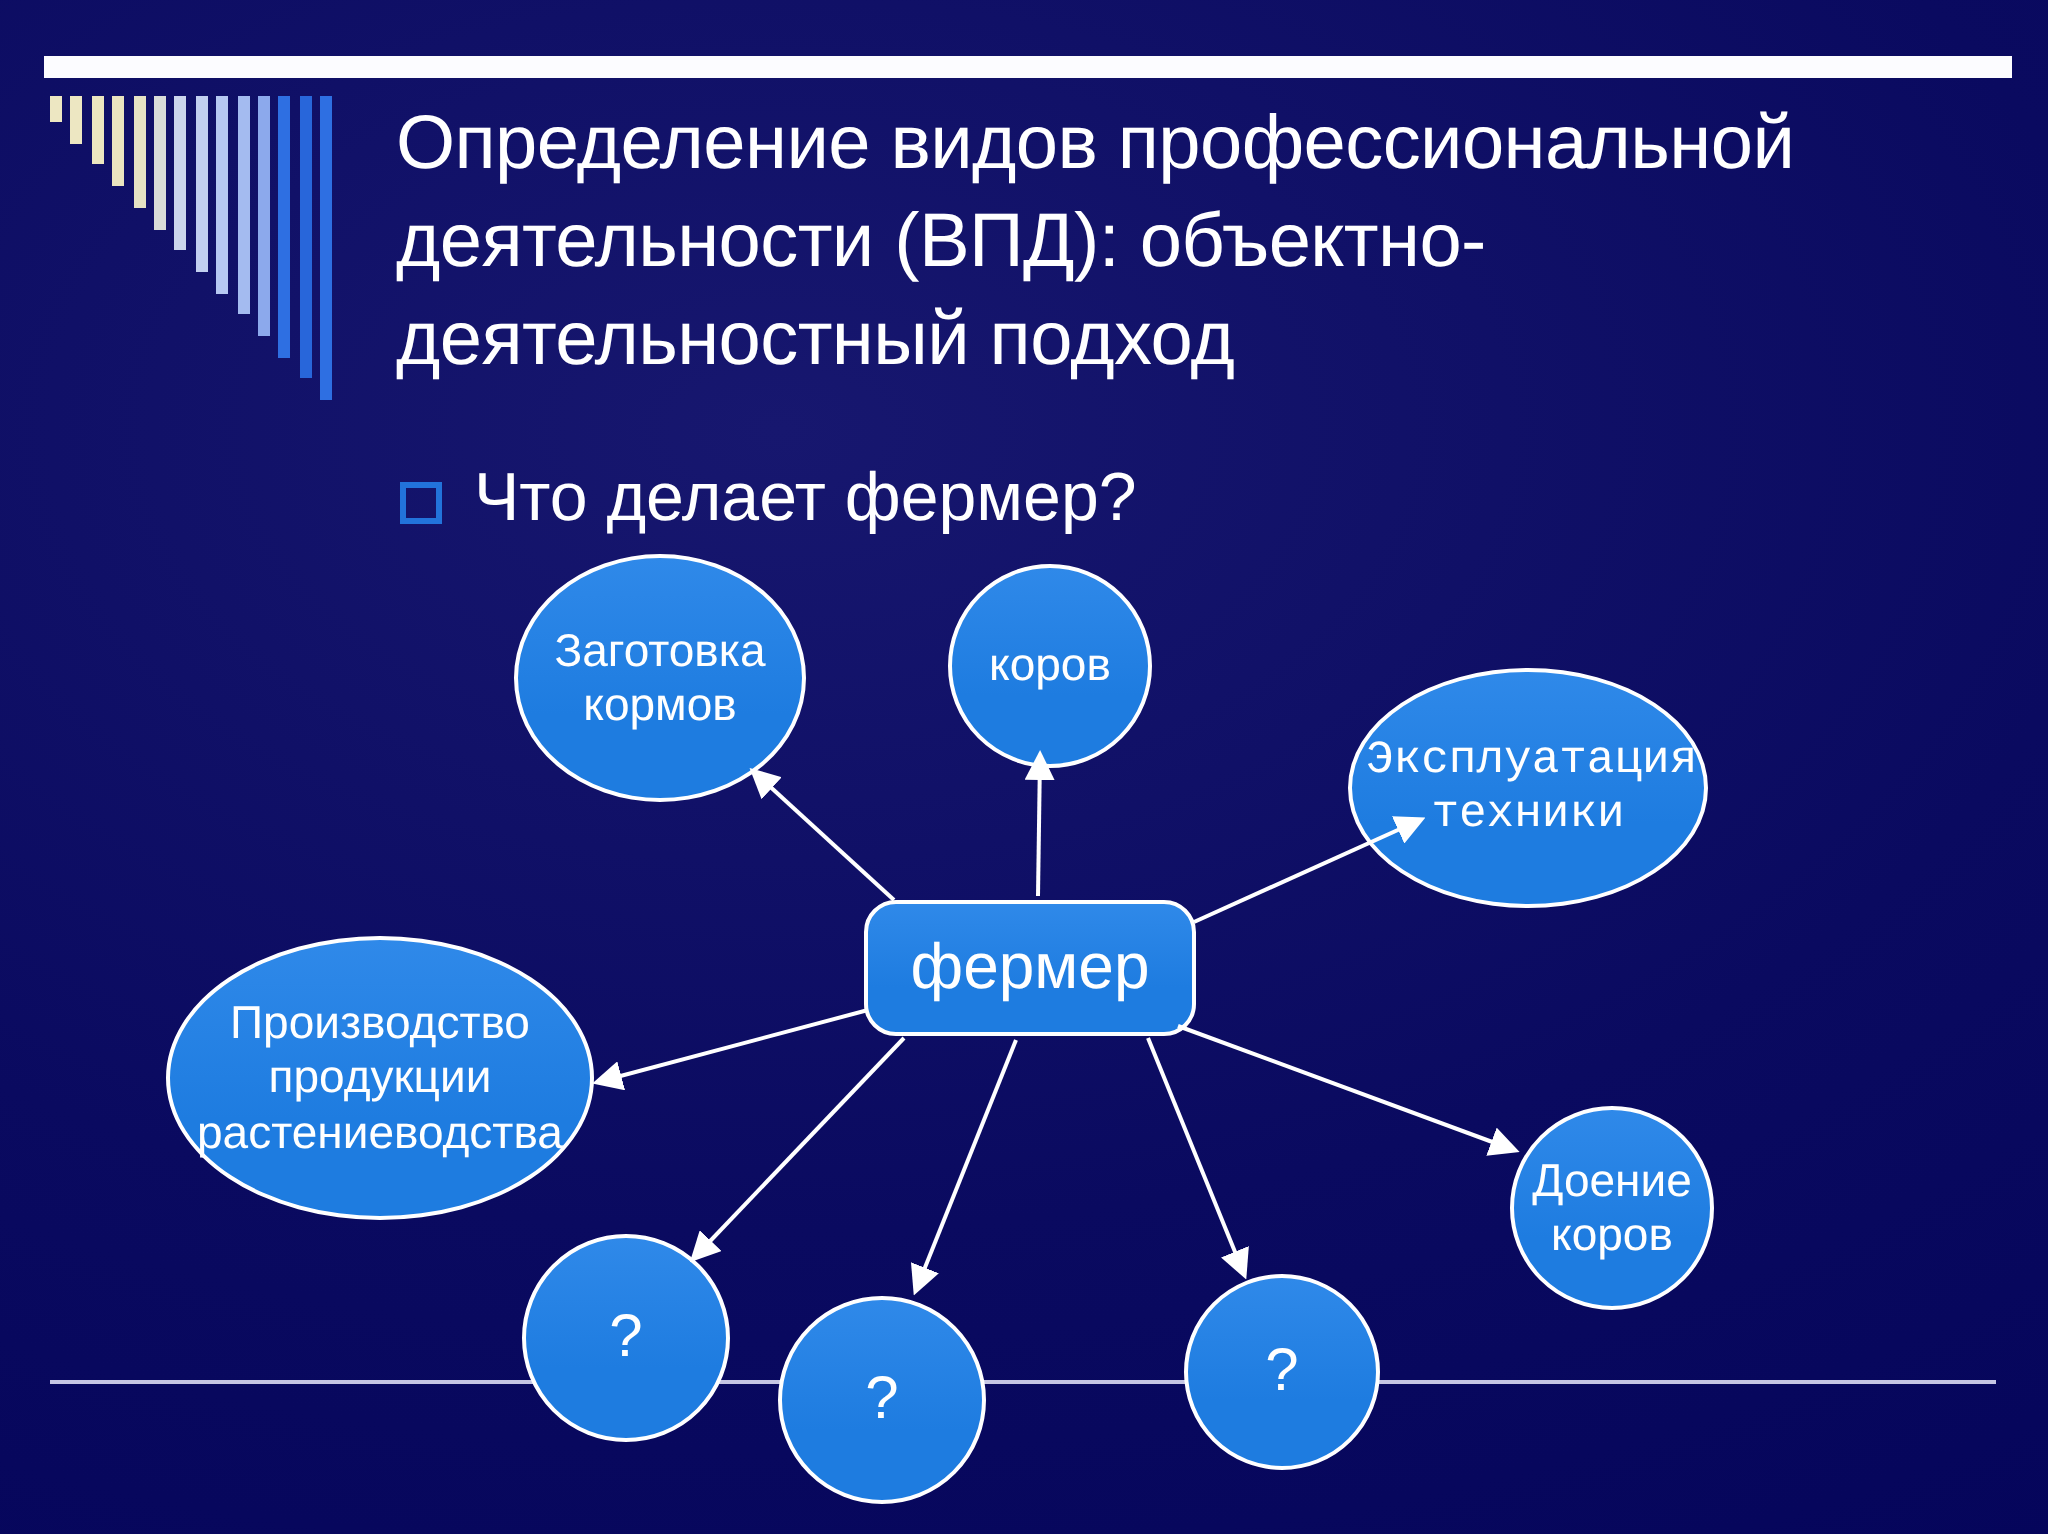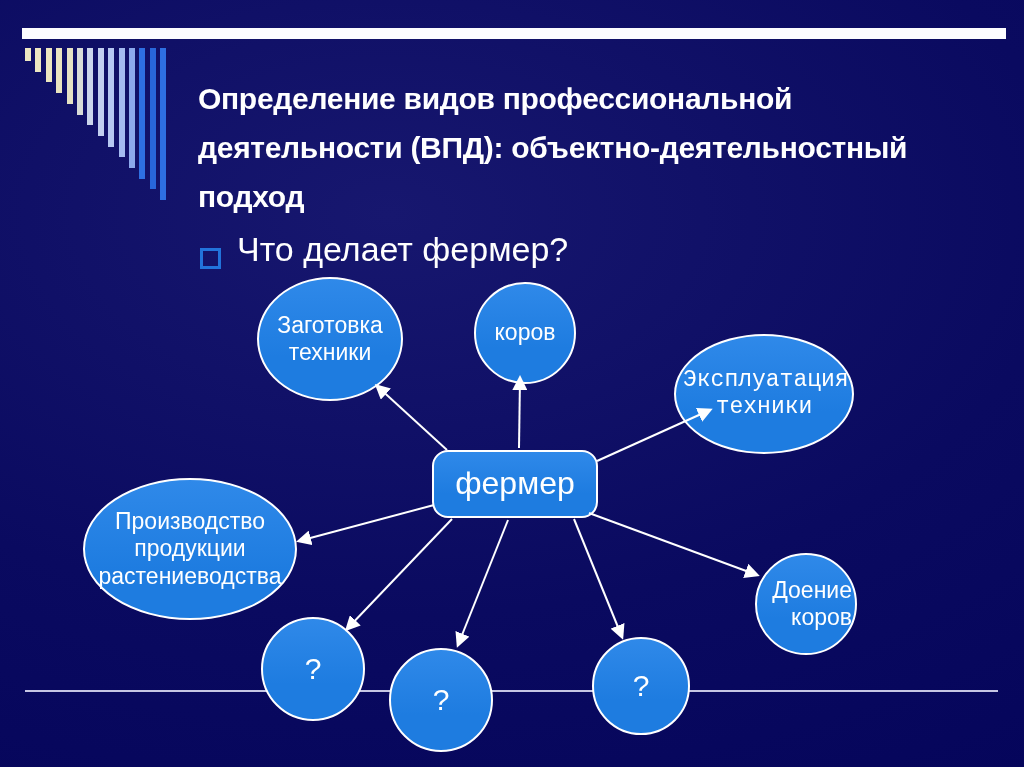--- a/index.html
+++ b/index.html
@@ -10,43 +10,43 @@
   html,body{width:1024px;height:767px;overflow:hidden;}
   body{
     font-family:"Liberation Sans",sans-serif;
     background:radial-gradient(ellipse 120% 95% at 38% 28%, #17176F 0%, var(--bg) 55%, #04045A 100%);
     position:relative;color:var(--text);
   }
   .top-bar{position:absolute;left:22px;top:28px;width:984px;height:11px;background:var(--bar);}
   .stripes{position:absolute;left:0;top:0;width:200px;height:230px;}
   .stripes div{position:absolute;top:48px;width:6px;}
   .title{
-    position:absolute;left:198px;top:74px;width:748px;
-    font-size:30px;line-height:49px;font-weight:bold;color:var(--text);
+    position:absolute;left:198px;top:48px;width:748px;
+    font-size:38px;line-height:49px;font-weight:normal;color:var(--text);
     letter-spacing:-0.3px;
   }
-  .bullet-row{position:absolute;left:200px;top:230px;display:flex;align-items:flex-end;}
+  .bullet-row{position:absolute;left:200px;top:230px;display:flex;align-items:center;}
   .bullet-sq{width:21px;height:21px;border:3px solid var(--bullet);margin-right:16px;flex:none;margin-top:4px;}
   .bullet-text{font-size:34px;color:var(--text);white-space:nowrap;}
   .divider{position:absolute;left:25px;top:690px;width:973px;height:2px;background:var(--divider);}
   .node{
     position:absolute;border:2px solid var(--node-border);border-radius:50%;
     background:linear-gradient(180deg,#2F89E9 0%,var(--node-fill) 65%);
     display:flex;align-items:center;justify-content:center;text-align:center;
     color:var(--text);font-size:23px;line-height:1.18;
   }
   .node span{display:block;}
   .n-zagotovka{left:257px;top:277px;width:146px;height:124px;}
   .n-zagotovka span{width:122px;}
   .n-bank{left:474px;top:282px;width:102px;height:102px;}
   .n-ekspl{left:674px;top:334px;width:180px;height:120px;}
   .n-ekspl span{width:162px;font-family:Liberation Mono, monospace;}
-  .n-proizv{left:83px;top:478px;width:214px;height:142px;}
+  .n-proizv{left:83px;top:468px;width:214px;height:142px;}
   .n-proizv span{width:232px;}
-  .n-doenie{left:755px;top:553px;width:102px;height:102px;text-align:right;}
+  .n-doenie{left:755px;top:553px;width:102px;height:102px;}
   .n-doenie span{width:92px;}
   .n-q1{left:261px;top:617px;width:104px;height:104px;}
   .n-q2{left:389px;top:648px;width:104px;height:104px;}
   .n-q3{left:592px;top:637px;width:98px;height:98px;}
   .node.q{font-size:30px;}
   .n-fermer{
     left:432px;top:450px;width:166px;height:68px;border-radius:16px;font-size:32px;
   }
   .arrows{position:absolute;left:0;top:0;width:1024px;height:767px;pointer-events:none;}
   .arrows line{stroke:var(--arrow);stroke-width:2;}
@@ -76,21 +76,21 @@
 <h1 class="title">Определение видов профессиональной деятельности (ВПД): объектно-деятельностный подход</h1>
 
 <div class="bullet-row">
   <span class="bullet-sq"></span>
   <span class="bullet-text">Что делает фермер?</span>
 </div>
 
 <div class="divider"></div>
 
 <div class="node n-zagotovka">
-  <span>Заготовка техники</span>
+  <span>Заготовка кормов</span>
 </div>
 <div class="node n-bank">
   <span>коров</span>
 </div>
 <div class="node n-ekspl">
   <span>Эксплуатация техники</span>
 </div>
 <div class="node n-proizv">
   <span>Производство продукции растениеводства</span>
 </div>

